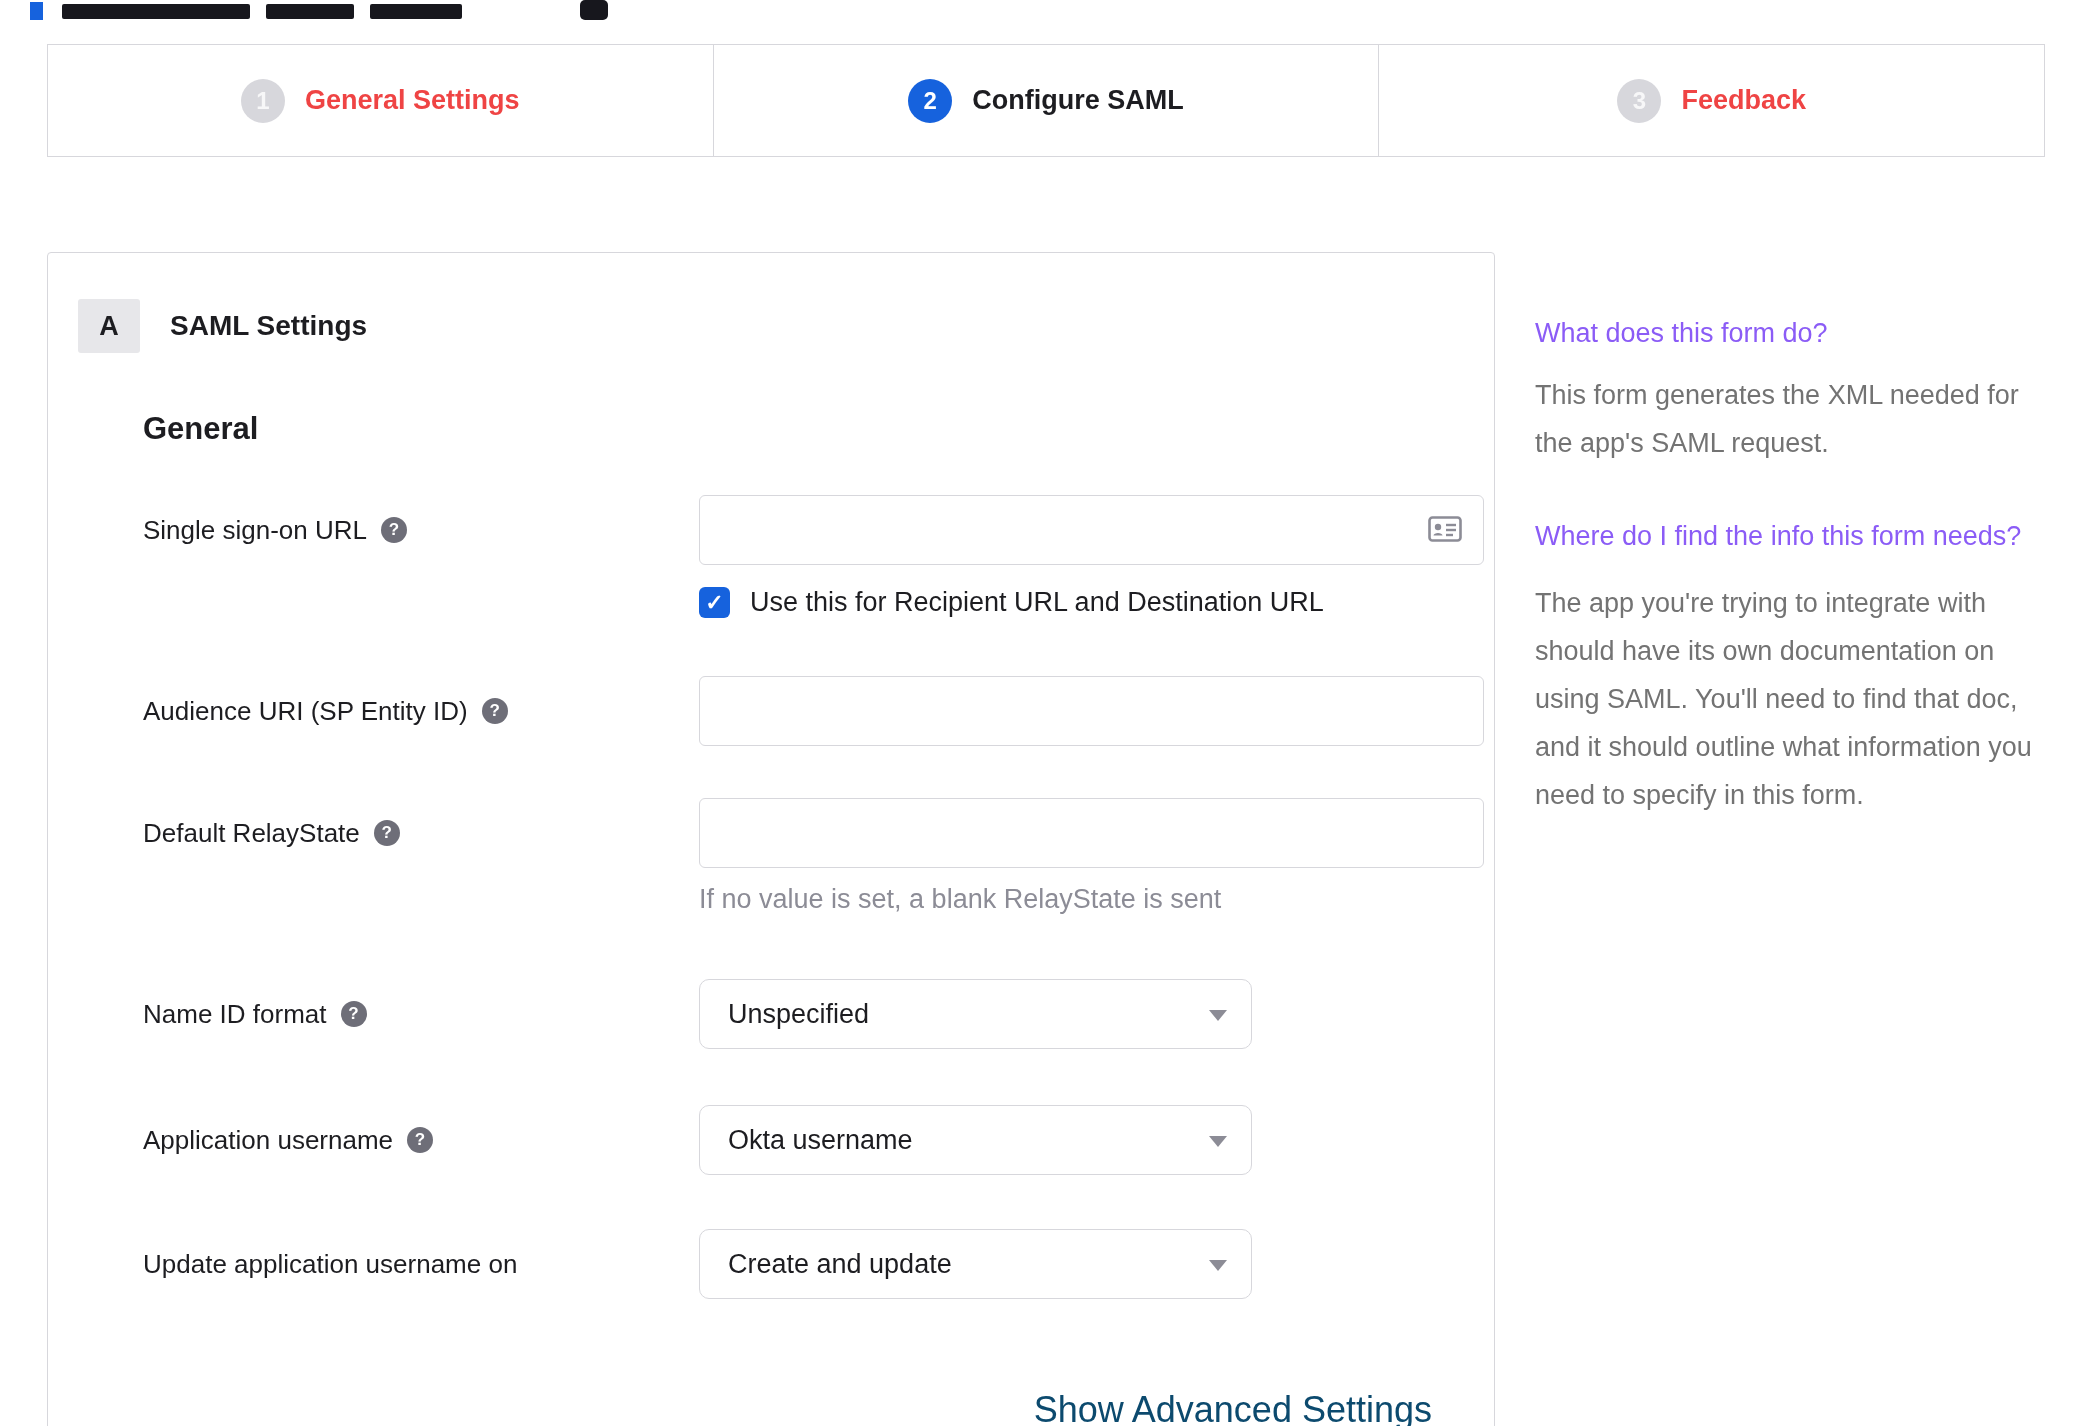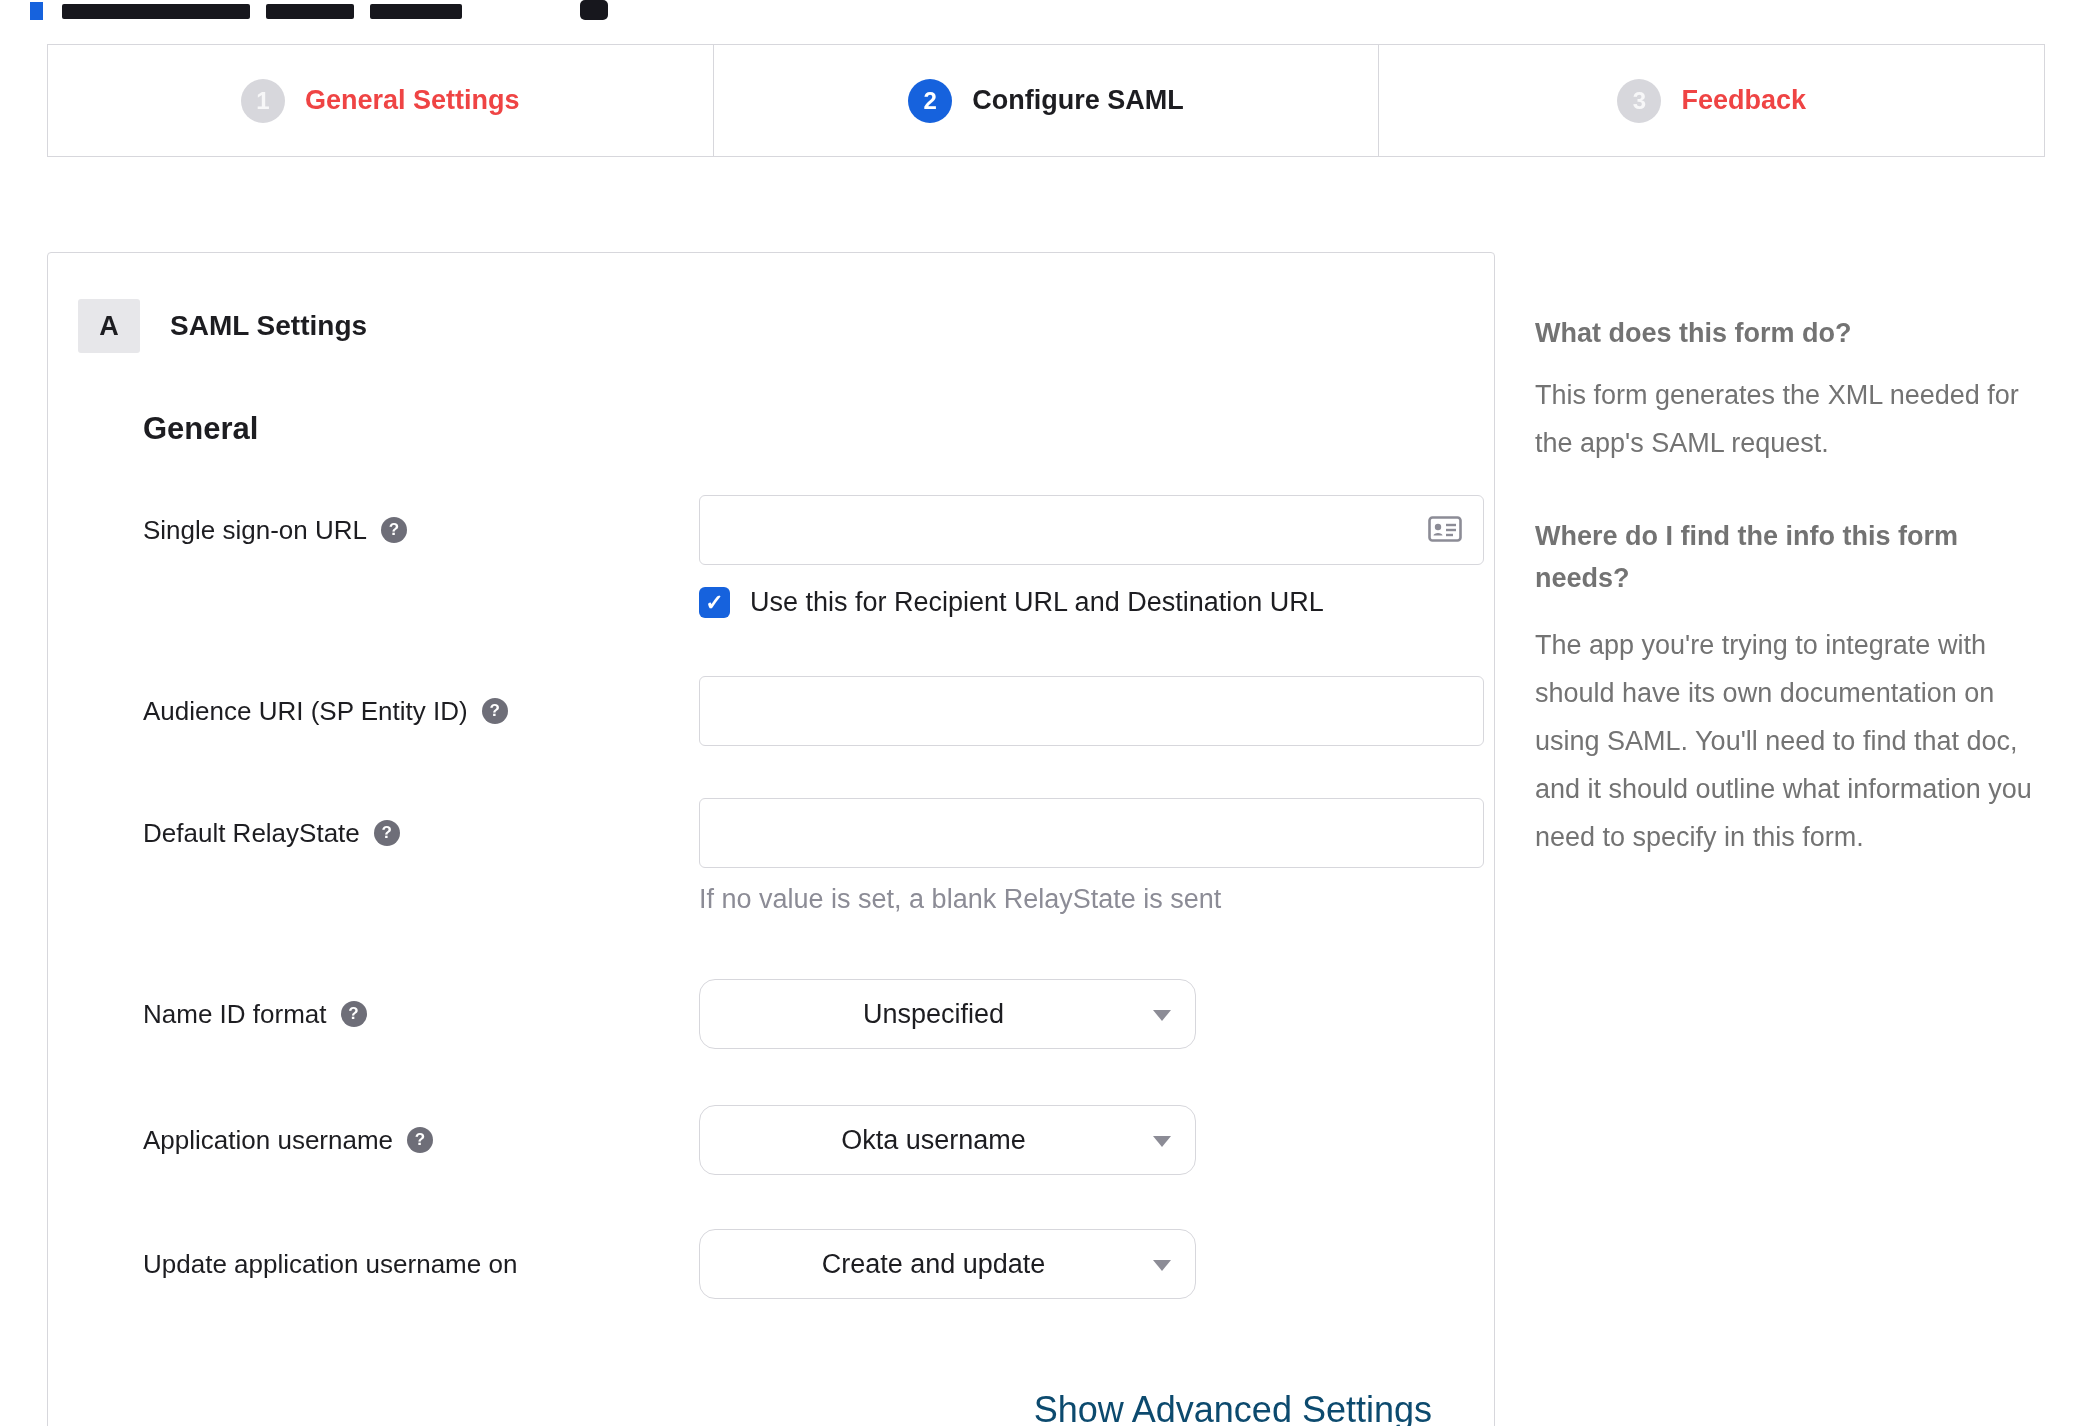--- a/index.html
+++ b/index.html
@@ -50,39 +50,39 @@
     font-size:26px;padding:0 70px 0 26px;font-family:"Liberation Sans", sans-serif;color:#1d1d21;outline:none;}
   .card-icon{position:absolute;right:22px;top:20px;}
 
   .checkbox-row{display:flex;align-items:center;margin-top:22px;}
   .checkbox{width:31px;height:31px;border-radius:6px;background:#1662dd;color:#fff;display:flex;align-items:center;justify-content:center;
     font-size:22px;font-weight:bold;cursor:pointer;flex:0 0 auto;}
   .checkbox-label{font-size:27px;margin-left:20px;}
 
   .helper-text{margin-top:16px;font-size:27px;color:#8c8c96;}
 
-  .select{position:relative;width:497px;height:70px;box-sizing:border-box;border:1px solid #d7d7dc;border-radius:16px;
-    display:flex;align-items:center;padding:0 56px 0 28px;font-size:27px;cursor:pointer;background:#fff;justify-content:center;}
+  .select{position:relative;width:553px;height:70px;box-sizing:border-box;border:1px solid #d7d7dc;border-radius:10px;
+    display:flex;align-items:center;padding:0 56px 0 28px;font-size:27px;cursor:pointer;background:#fff;}
   .select-caret{position:absolute;right:24px;top:30px;width:0;height:0;
     border-left:9px solid transparent;border-right:9px solid transparent;border-top:11px solid #8c8c96;}
 
   .advanced-row{margin-top:90px;padding-right:62px;text-align:right;}
   .advanced-link{font-size:36px;color:#0c4a6e;text-decoration:none;cursor:pointer;}
 
   
   .row-sso{margin-top:48px;}
   .row-audience{margin-top:58px;}
   .row-relay{margin-top:52px;}
   .row-nameid{margin-top:64px;}
   .row-appuser{margin-top:56px;}
   .row-updateuser{margin-top:54px;}
 
   
   .sidebar{width:515px;margin-left:40px;padding-top:66px;}
-  .sidebar h4{margin:0;font-size:27px;font-weight:bold;color:#737373;}
+  .sidebar h4{margin:0;font-size:27px;font-weight:normal;color:#8b5cf6;}
   .sidebar p{margin:22px 0 0 0;font-size:27px;line-height:48px;color:#737373;}
   .sidebar .q2{margin-top:48px;line-height:42px;}
 </style>
 </head>
 <body>
 
 <div class="clipped-header">
   <div class="clip-blue"></div>
   <div class="clip-dark clip-d1"></div>
   <div class="clip-dark clip-d2"></div>

